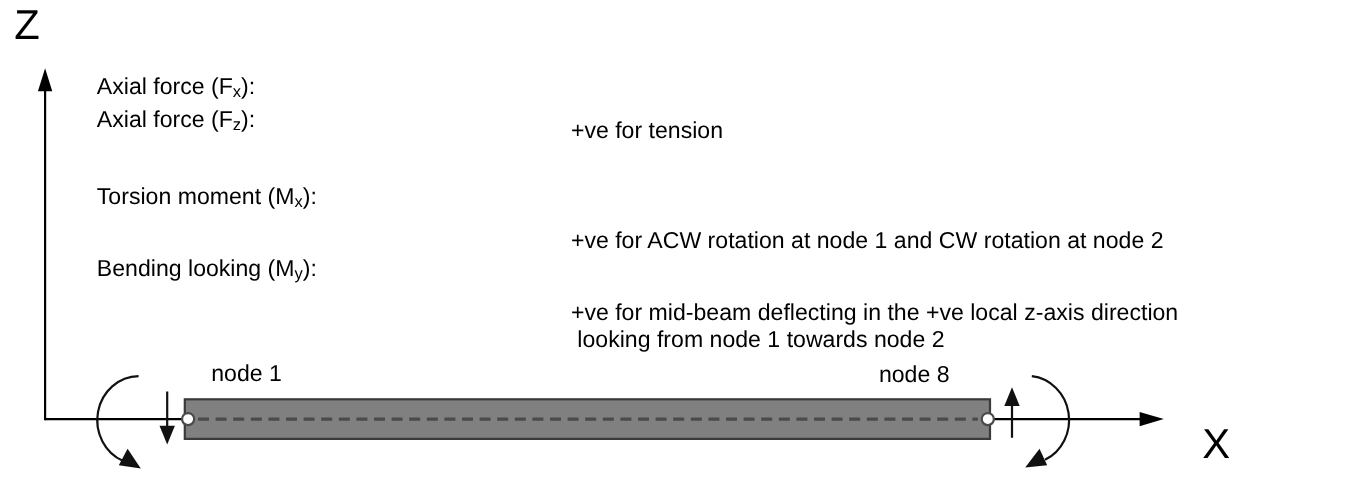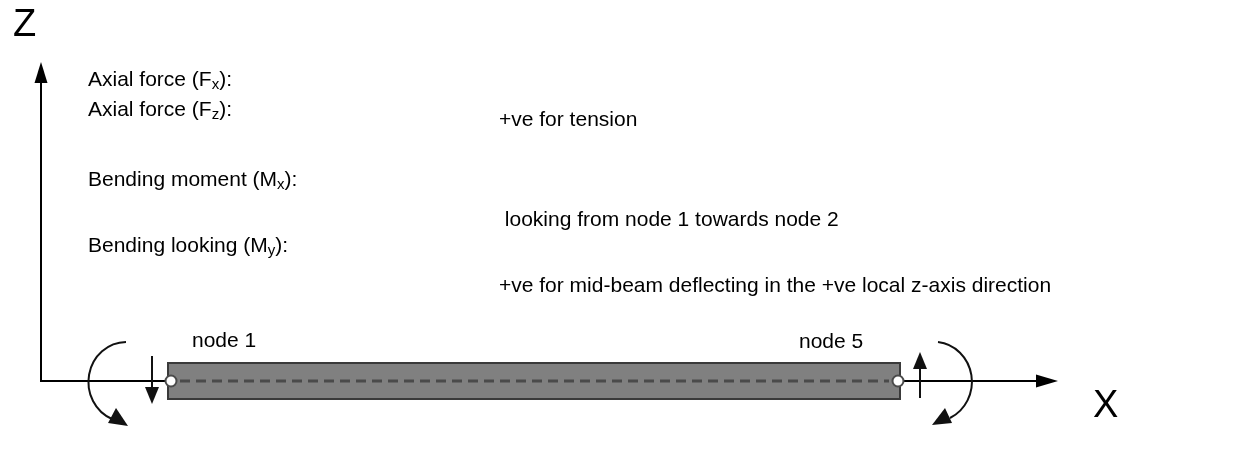--- a/index.html
+++ b/index.html
@@ -41,21 +41,21 @@
     position: relative;
     top: 3px;
   }
   .def-lines {
     position: absolute;
     left: 499px;
     font-size: 21px;
     line-height: 30px;
     white-space: pre;
   }
-  .def-line { height: 30px; }
+  .def-line { height: 30px; margin-left: 20px; }
 
   .node-label {
     position: absolute;
     font-size: 21px;
     line-height: 22px;
     color: #000000;
     white-space: pre;
   }
   .node-label.n1 { left: 192px; top: 329px; }
   .node-label.n2 { left: 799px; top: 330px; }
@@ -85,37 +85,38 @@
       </div>
     </div>
 
     <div class="def-block" style="top:74px;">
       <div class="def-term"><span>Axial force (F</span><span class="sub">z</span><span>):</span></div>
       <div class="def-lines">
       </div>
     </div>
 
     <div class="def-block" style="top:144px;">
-      <div class="def-term"><span>Bending moment (M</span><span class="sub">x</span><span>):</span></div>
+      <div class="def-term"><span>Torsion moment (M</span><span class="sub">x</span><span>):</span></div>
       <div class="def-lines">
+        <div class="def-line">+ve for ACW rotation at node 1 and CW rotation at node 2</div>
         <div class="def-line"> looking from node 1 towards node 2</div>
       </div>
     </div>
 
     <div class="def-block" style="top:210px;">
       <div class="def-term"><span>Bending looking (M</span><span class="sub">y</span><span>):</span></div>
       <div class="def-lines">
         <div class="def-line">+ve for mid-beam deflecting in the +ve local z-axis direction</div>
       </div>
     </div>
 
   </div>
 
   <div class="node-label n1">node 1</div>
-  <div class="node-label n2">node 5</div>
+  <div class="node-label n2">node 8</div>
 
   <svg class="diagram" viewBox="0 0 1242 453">
 
     <line x1="41" y1="79" x2="41" y2="382" stroke="#000000" stroke-width="2"></line>
     <polygon points="41,62 34.5,83 47.5,83" fill="#000000"></polygon>
 
     <line x1="41" y1="381" x2="1040" y2="381" stroke="#000000" stroke-width="2"></line>
     <polygon points="1058,381 1036,374.5 1036,387.5" fill="#000000"></polygon>
 
     <path d="M 126 342 A 38 40 0 0 0 112 419" fill="none" stroke="#111111" stroke-width="2"></path>

